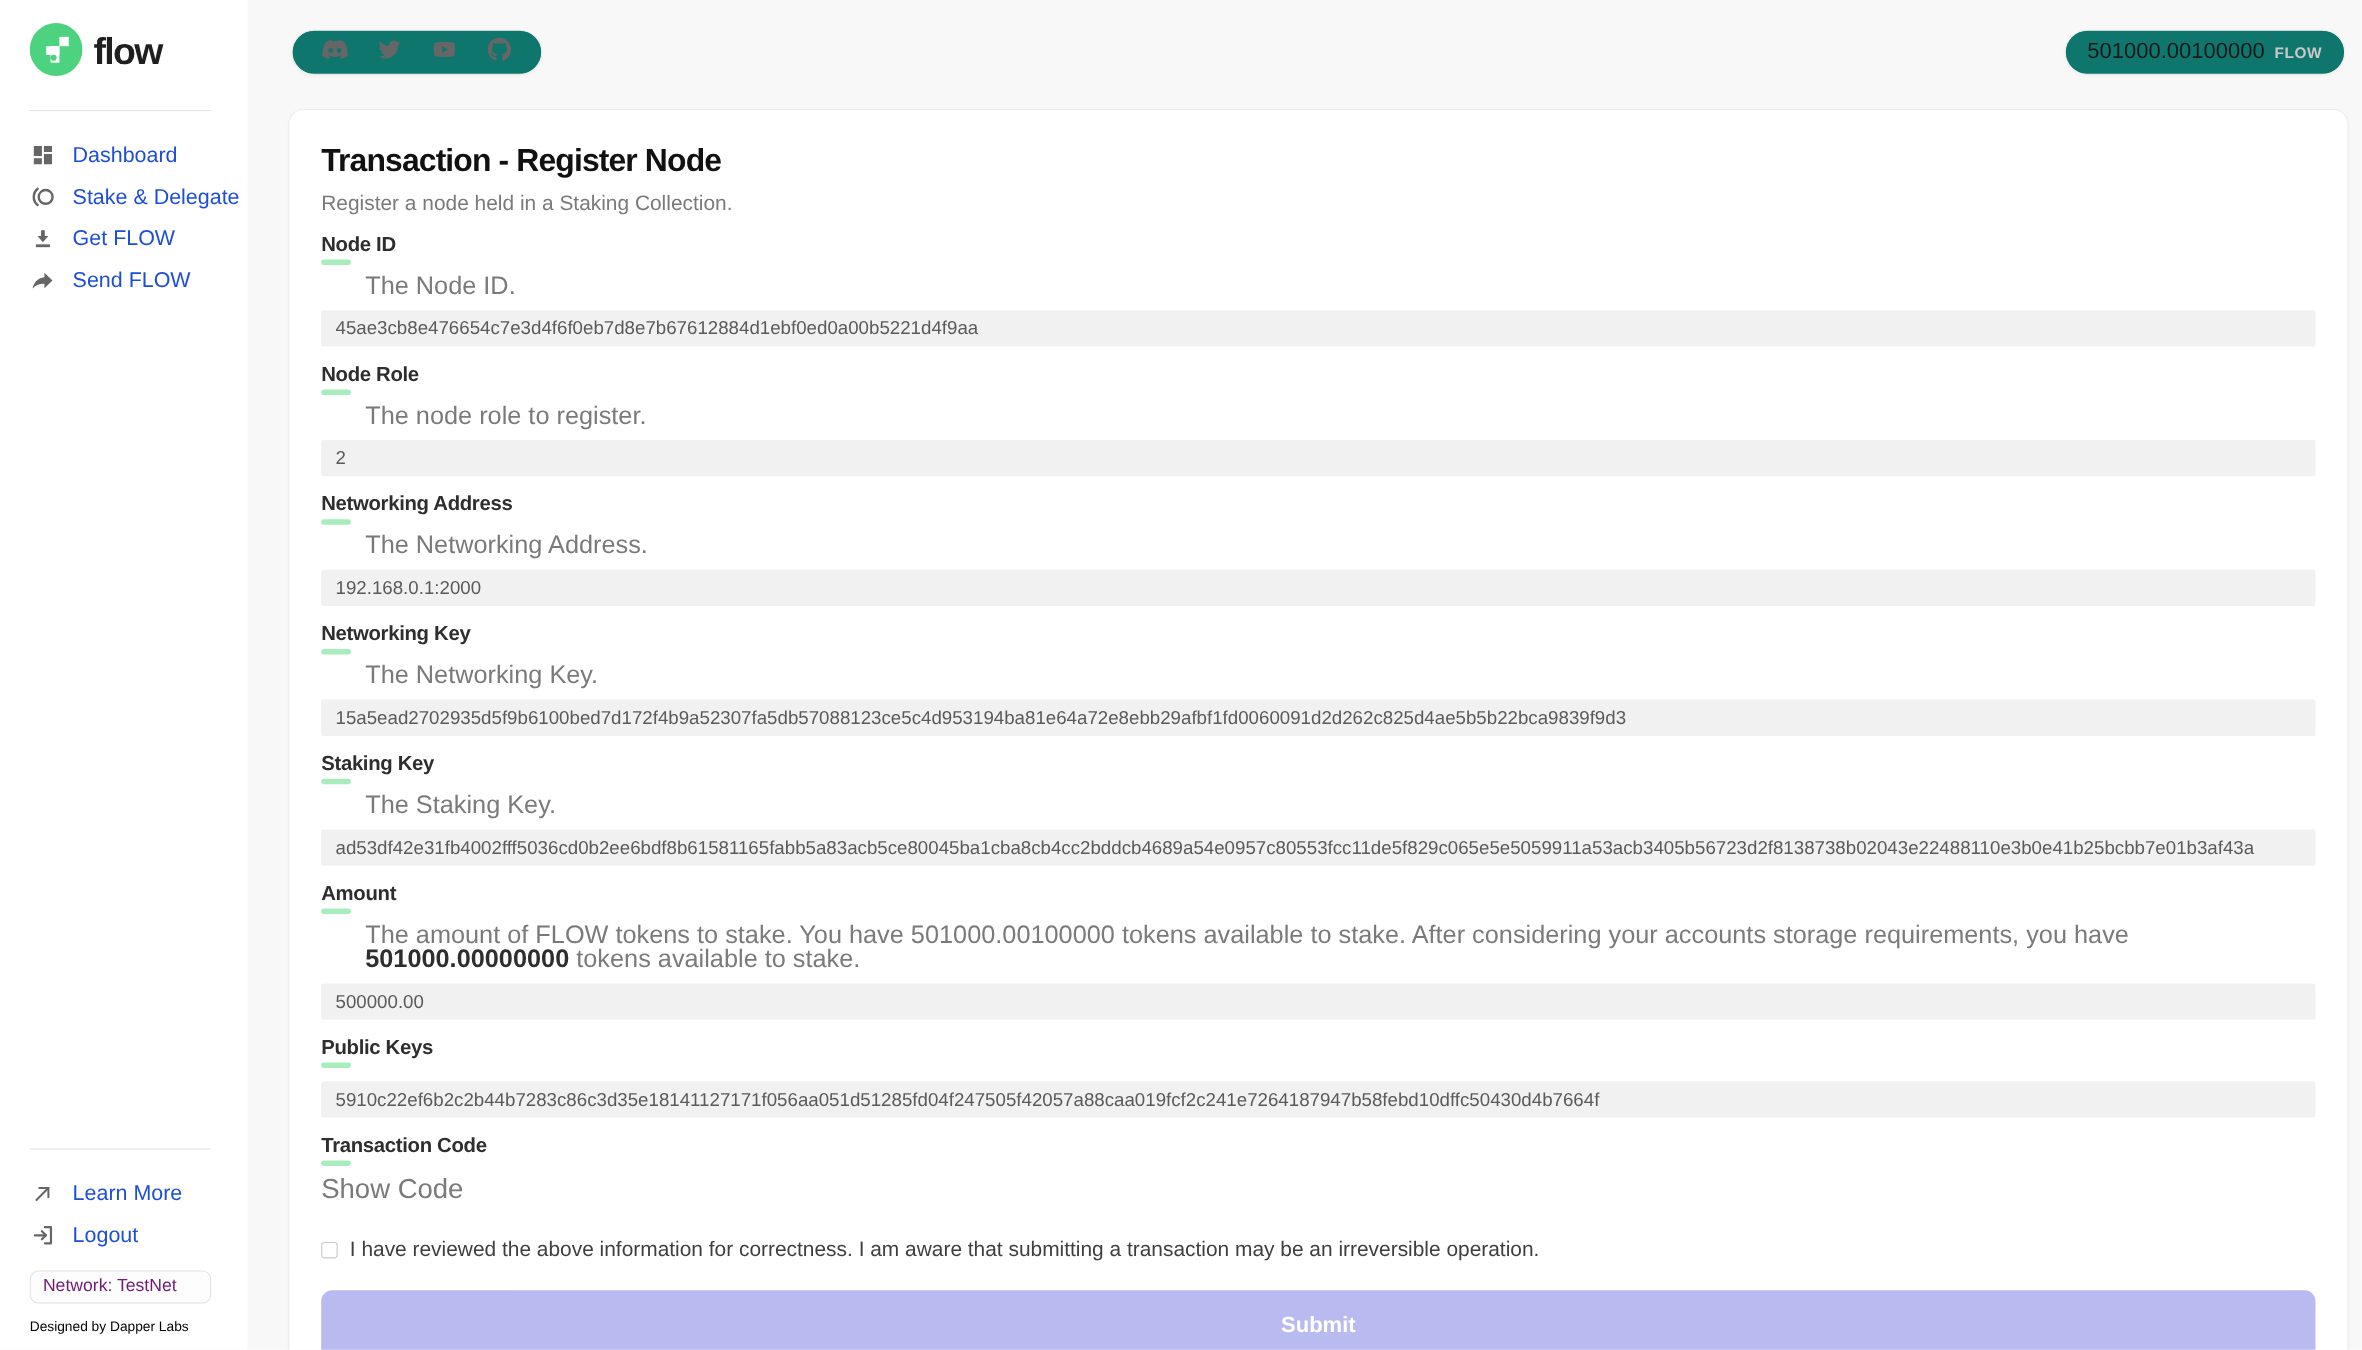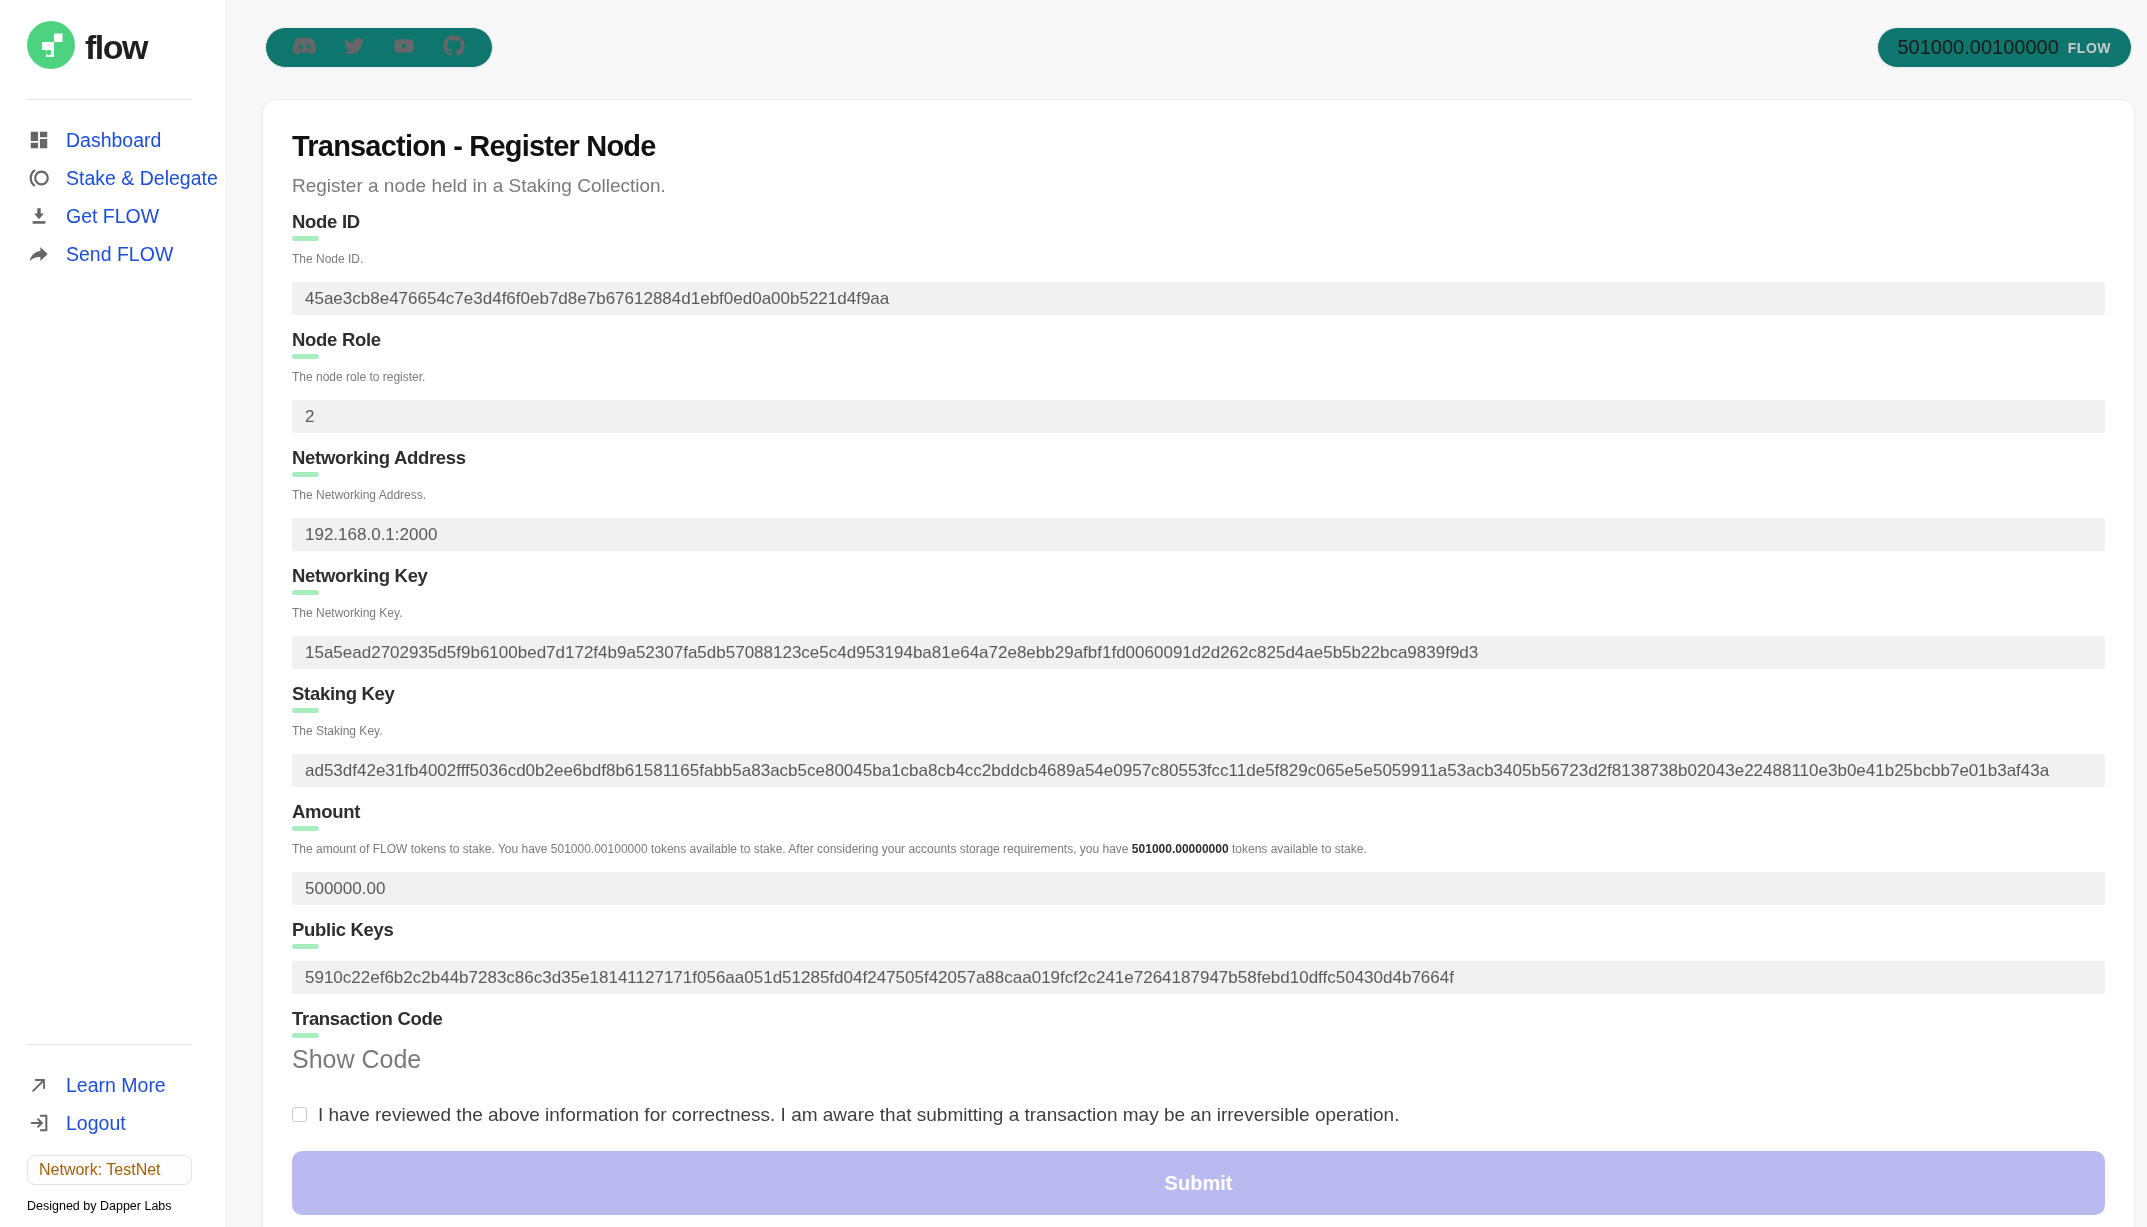--- a/index.html
+++ b/index.html
@@ -12,21 +12,21 @@
     padding:21px 0 14px 0; flex-shrink:0; }
   .brand { display:flex; align-items:center; gap:10px; padding-left:27px; cursor:pointer; }
   .brand-text { font-size:34px; font-weight:700; color:#1f1f1f; letter-spacing:-1.5px; }
   .sb-divider { border:none; border-top:1px solid #e4e4e4; margin:26px 33px 0 27px; }
   .nav { margin-top:22px; display:flex; flex-direction:column; }
   .nav-item { display:flex; align-items:flex-end; gap:15px; padding:8px 0 8px 27px; height:38px;
     font-size:19.5px; color:#1d4ed8; cursor:pointer; text-decoration:none; }
   .nav-item .ic { width:24px; height:24px; display:flex; align-items:center; justify-content:center; }
   .sb-spacer { flex:1; }
   .network-box { margin:12px 33px 0 27px; border:1px solid #e2e2e2; border-radius:8px;
-    font-size:16px; color:#a16207; padding:5px 0 5px 11px; background:#fdfdfd; }
+    font-size:16px; color:#701a75; padding:5px 0 5px 11px; background:#fdfdfd; }
   .credit { margin:14px 0 0 27px; font-size:12.5px; color:#000000; }
 
   
   .main { flex:1; display:flex; flex-direction:column; }
   .topbar { display:flex; align-items:flex-start; justify-content:space-between;
     margin:27px 15px 0 40px; }
   .pill { background:#0f766e; border:1px solid #f0f0f0; border-radius:9999px; height:41px;
     display:flex; align-items:center; box-shadow:0 1px 3px rgba(0,0,0,.04); }
   .social { gap:26px; padding:0 26px; }
   .social a { display:flex; align-items:center; justify-content:center; width:24px; height:24px; }
@@ -35,21 +35,21 @@
   .balance .cur { font-size:14px; font-weight:700; color:#c9c9c9; letter-spacing:.5px; }
 
   .card { background:#fff; border:1px solid #ececec; border-radius:14px;
     margin:31px 12px 0 37px; padding:30px 29px 32px 29px; box-shadow:0 1px 2px rgba(0,0,0,.03); }
   .card h1 { font-size:29px; font-weight:700; color:#111; letter-spacing:-.8px; }
   .subtitle { font-size:19px; color:#7a7a7a; margin-top:12px; }
 
   .field { margin-top:14px; }
   .f-label { font-size:18.5px; font-weight:700; color:#2e2e2e; letter-spacing:-.3px; line-height:22px; }
   .f-underline { width:27px; height:5px; border-radius:2.5px; background:#a8edbc; margin:3px 0 7px 0; }
-  .f-desc { font-size:12px; color:#7a7a7a; line-height:22px; }
+  .f-desc { font-size:23px; color:#7a7a7a; line-height:22px;margin-left:40px; }
   .f-desc b { color:#2e2e2e; font-weight:700; }
   .f-input { display:block; width:100%; height:33px; margin-top:12px; background:#f1f1f1;
     border:none; border-radius:2px; font-size:17px; color:#5a5a5a; padding:16px 13px;
     font-family:"Liberation Sans","DejaVu Sans",sans-serif; }
   .show-code { font-size:25px; color:#7a7a7a; margin-top:0; cursor:pointer; display:inline-block; }
 
   .confirm-row { display:flex; align-items:flex-start; gap:11px; margin-top:30px; }
   .confirm-row input[type=checkbox] { width:15px; height:15px; margin-top:3px; accent-color:#fff;
     appearance:none; border:1.5px solid #c9c9c9; border-radius:3px; background:#fff; cursor:pointer; }
   .confirm-text { font-size:19px; color:#3f3f3f; }

